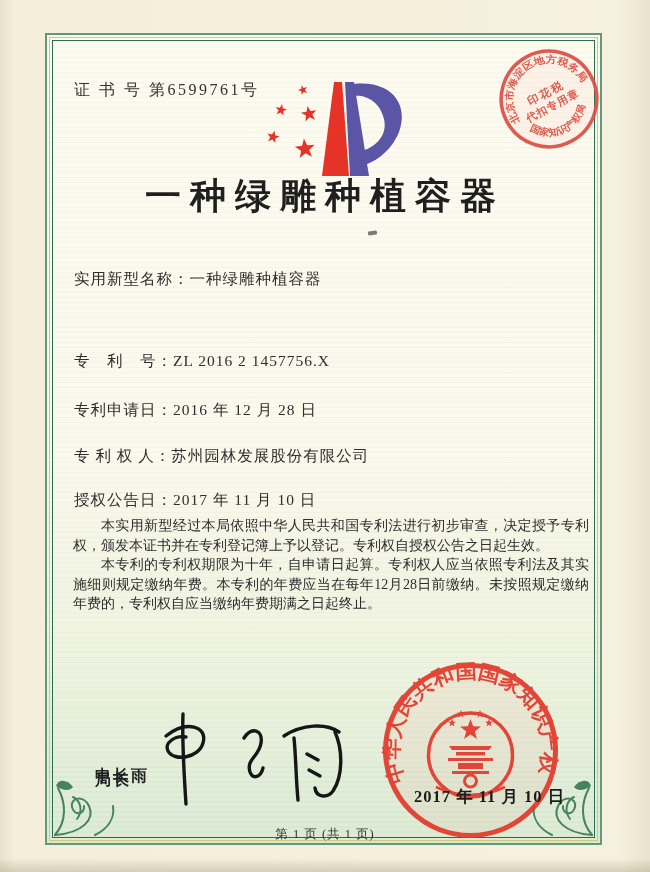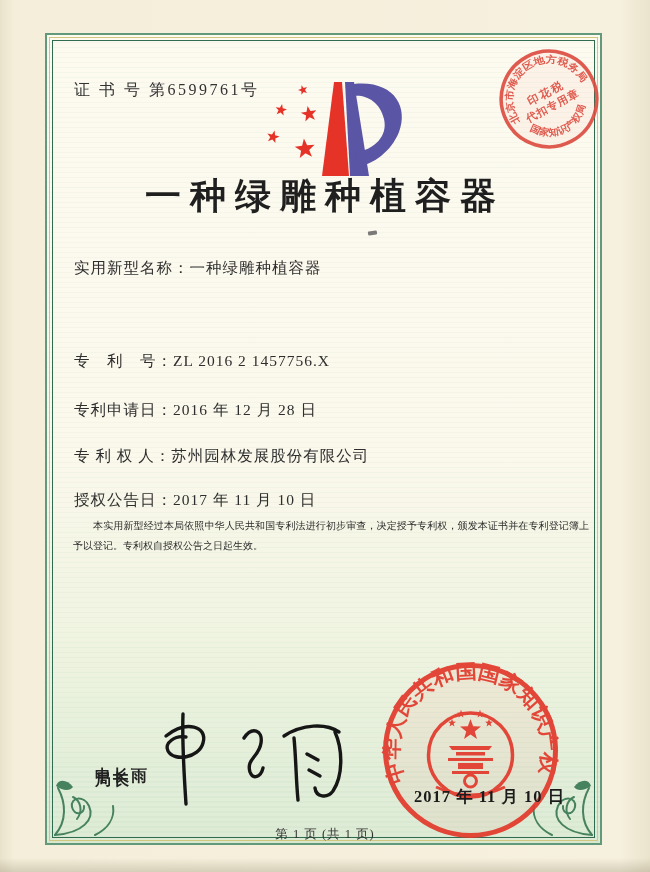--- a/index.html
+++ b/index.html
@@ -26,21 +26,21 @@
   }
   .frame .line-gold{position:absolute;inset:2px;border:1px solid #d2c57c;}
   .frame .line-inner{position:absolute;inset:5px;border:1.5px solid #2f6b4f;}
   .flourish{position:absolute;width:74px;height:64px;}
   
   .cert-no{position:absolute;left:74px;top:80px;font-size:16px;letter-spacing:2.5px;color:#333;}
   .title{position:absolute;left:0;top:172px;width:650px;text-align:center;
          font-size:36px;font-weight:700;letter-spacing:9px;color:#1f1f1f;}
   .field{position:absolute;left:74px;font-size:15.5px;color:#2e2e2e;letter-spacing:1px;white-space:nowrap;}
   .body-text{position:absolute;left:73px;top:516px;width:516px;color:#2c2c2c;}
-  .body-text p{margin:0;font-size:10px;line-height:19.6px;text-indent:2em;text-align:justify;}
+  .body-text p{margin:0;font-size:14px;line-height:19.6px;text-indent:2em;text-align:justify;}
   .signer-title{position:absolute;left:95px;top:735px;font-family:"Liberation Sans",sans-serif;
                 font-size:16px;font-weight:700;letter-spacing:2px;color:#222;margin-top:35px;}
   .signer-name{position:absolute;left:95px;top:766px;font-family:"Liberation Sans",sans-serif;
                font-size:16px;font-weight:700;letter-spacing:2px;color:#222;}
   .signature{position:absolute;left:128px;top:706px;width:230px;height:104px;}
   .seal{position:absolute;left:378px;top:658px;width:185px;height:185px;opacity:.93;}
   .seal-date{position:absolute;left:414px;top:786px;font-size:16.5px;font-weight:700;
              letter-spacing:1px;color:#1b1b1b;z-index:6;}
   .tax-stamp{position:absolute;left:488px;top:38px;width:122px;height:122px;opacity:.9;}
   .logo{position:absolute;left:243px;top:76px;width:172px;height:106px;}
@@ -112,38 +112,39 @@
       </text>
       <text x="60" y="57" text-anchor="middle" font-size="11" font-weight="700" letter-spacing="2" class="seal-ring-text">印花税</text>
       <text x="60" y="71" text-anchor="middle" font-size="10.5" font-weight="700" letter-spacing="1" class="seal-ring-text">代扣专用章</text>
     </g>
   </svg>
 
   <div class="title">一种绿雕种植容器</div>
 
   <div class="speck"></div>
 
-  <div class="field" style="top:258px;">
+  <div class="field" style="top:269px;">
     <span>实用新型名称：</span><span>一种绿雕种植容器</span>
   </div>
   <div class="field" style="top:351px;">
     <span>专　利　号：</span><span>ZL 2016 2 1457756.X</span>
   </div>
   <div class="field" style="top:400px;">
     <span>专利申请日：</span><span>2016 年 12 月 28 日</span>
   </div>
   <div class="field" style="top:446px;">
     <span>专 利 权 人：</span><span>苏州园林发展股份有限公司</span>
   </div>
   <div class="field" style="top:490px;">
     <span>授权公告日：</span><span>2017 年 11 月 10 日</span>
   </div>
 
   <div class="body-text">
     <p>本实用新型经过本局依照中华人民共和国专利法进行初步审查，决定授予专利权，颁发本证书并在专利登记簿上予以登记。专利权自授权公告之日起生效。</p>
+    <p>本专利的专利权期限为十年，自申请日起算。专利权人应当依照专利法及其实施细则规定缴纳年费。本专利的年费应当在每年12月28日前缴纳。未按照规定缴纳年费的，专利权自应当缴纳年费期满之日起终止。</p>
   </div>
 
   <div class="signer-title">局长</div>
   <div class="signer-name">申长雨</div>
 
   <svg class="signature" viewBox="0 0 230 104">
     <g fill="none" stroke="#161616" stroke-width="3.4" stroke-linecap="round">
       <path d="M38,30 C58,14 80,20 75,37 C71,52 46,56 40,45 C36,37 47,29 58,31"></path>
       <path d="M55,8 C54,34 56,68 58,98"></path>
       <path d="M116,32 C124,20 135,24 133,37 C131,51 118,53 122,66 C125,74 133,71 135,62"></path>

